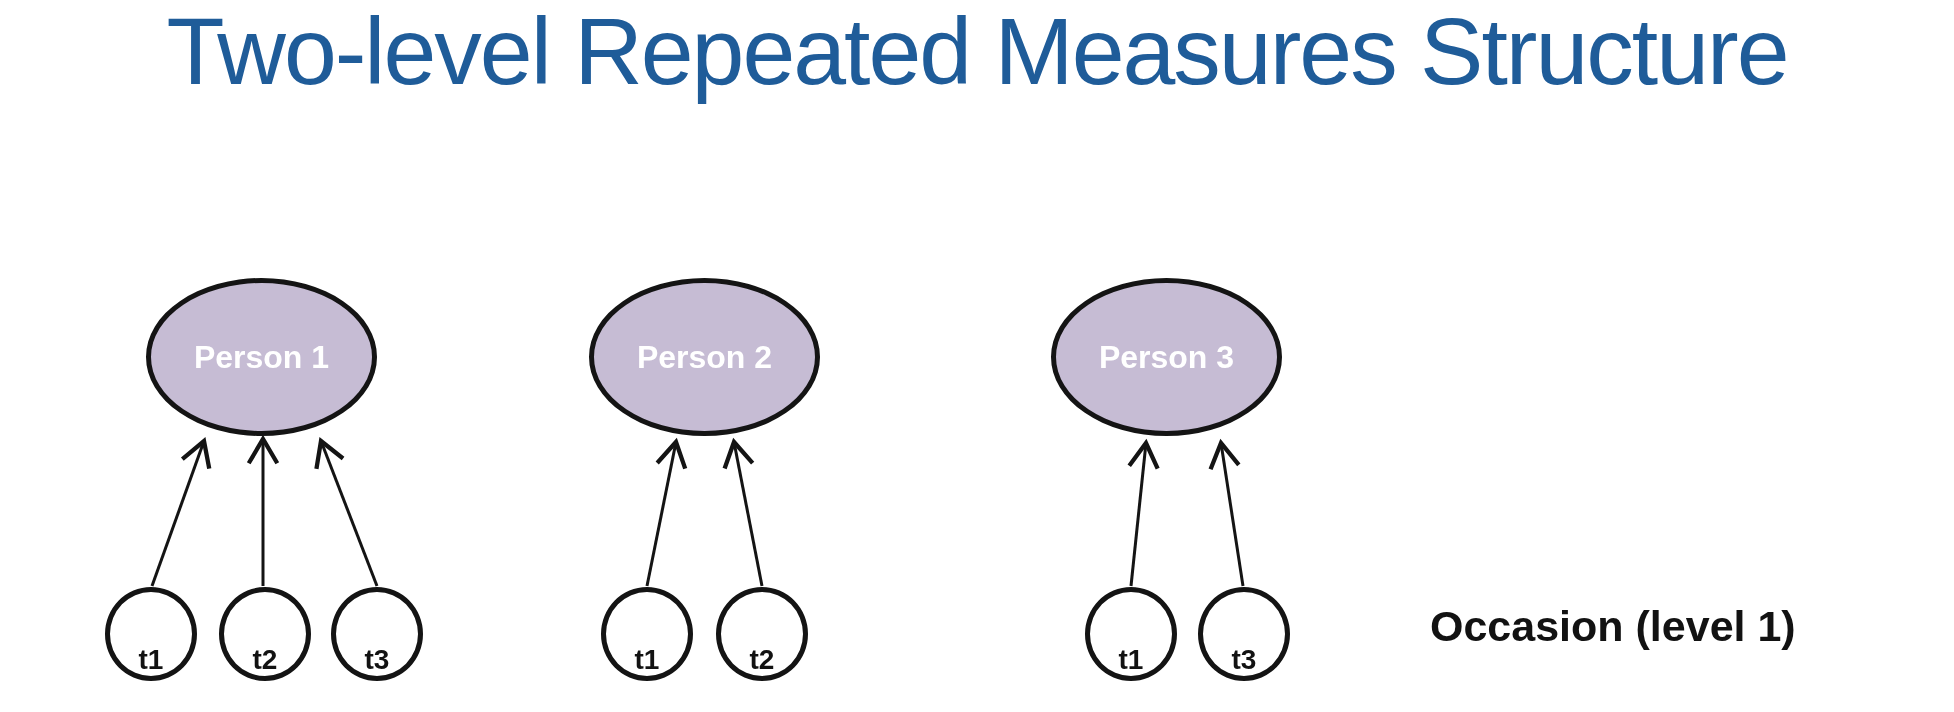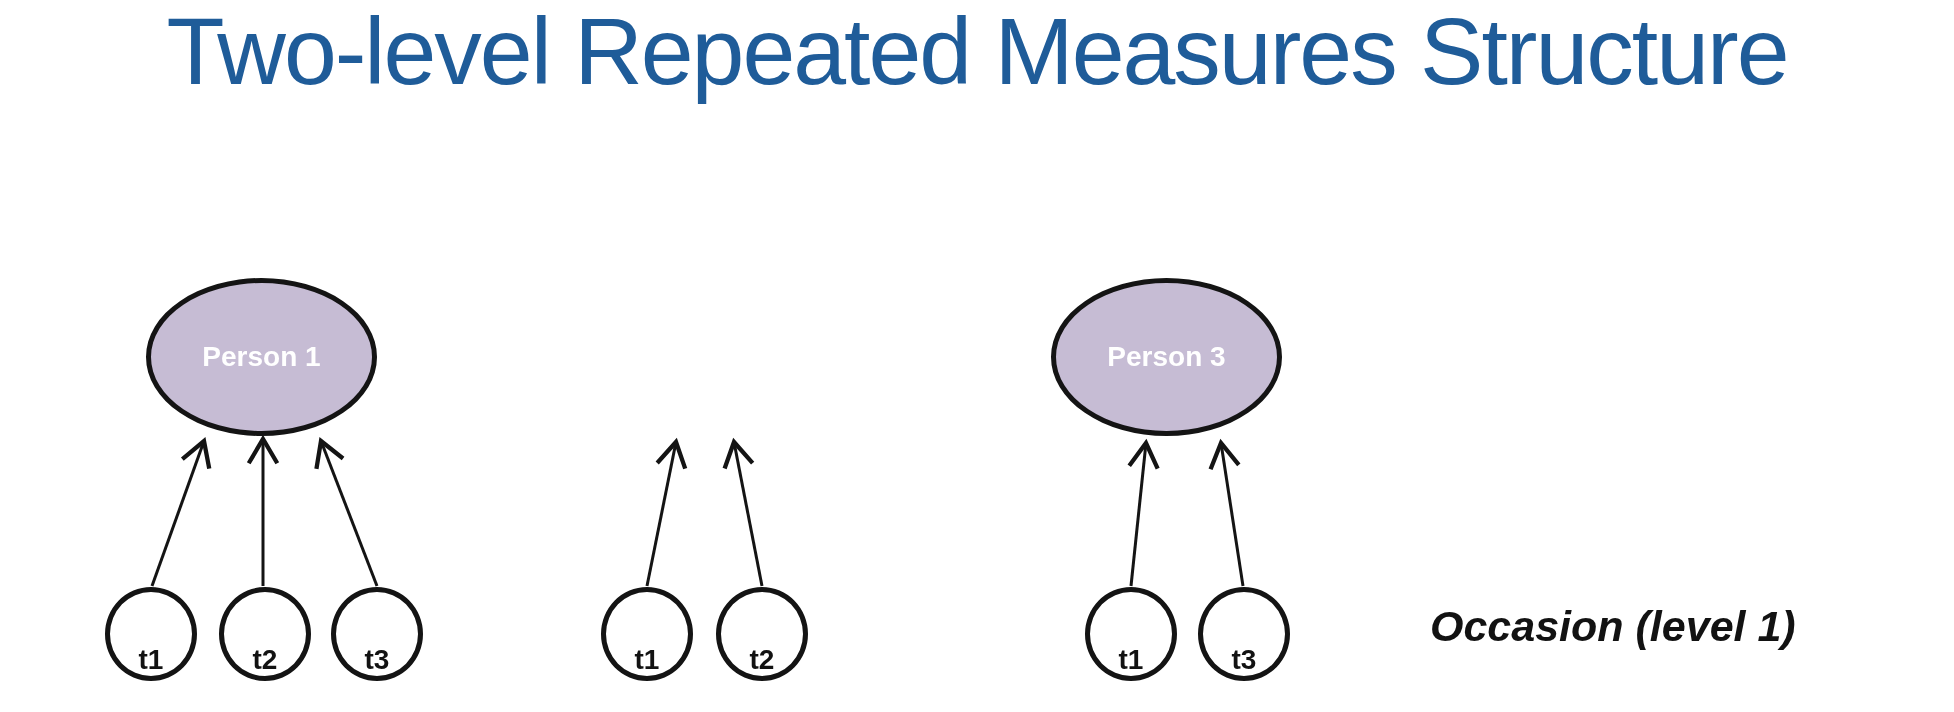--- a/index.html
+++ b/index.html
@@ -46,21 +46,21 @@
     border: 5px solid var(--node_border, #141414);
     border-radius: 50%;
     background: var(--person_fill, #c6bcd4);
     display: flex;
     align-items: center;
     justify-content: center;
   }
   .person-label {
     color: var(--person_label_color, #ffffff);
     font-weight: bold;
-    font-size: 28px;
+    font-size: 32px;
   }
   .occasion {
     position: absolute;
     top: 587px;
     width: 92px;
     height: 94px;
     box-sizing: border-box;
     border: 5px solid var(--node_border, #141414);
     border-radius: 50%;
     background: var(--occasion_fill, #ffffff);
@@ -74,21 +74,21 @@
     font-size: 28px;
   }
   .level-label {
     position: absolute;
     font-weight: bold;
     font-size: 43px;
     color: var(--label_color, #121212);
     white-space: nowrap;
   }
   .level-label.pupil { left: 1518px; top: 324px; }
-  .level-label.occ   { left: 1430px; top: 602px; font-style: italic; }
+  .level-label.occ   { left: 1430px; top: 602px; }
 </style>
 </head>
 <body>
 
 <div class="slide">
 
   <div class="slide-title">Two-level Repeated Measures Structure</div>
 
   <svg class="arrows-layer" width="1954" height="712" viewBox="0 0 1954 712" xmlns="http://www.w3.org/2000/svg">
     <defs>
@@ -100,20 +100,23 @@
     <line class="arrow-line" x1="263" y1="586" x2="263" y2="439" marker-end="url(#ah)"></line>
     <line class="arrow-line" x1="377" y1="586" x2="321" y2="441" marker-end="url(#ah)"></line>
     <line class="arrow-line" x1="647" y1="586" x2="676" y2="442" marker-end="url(#ah)"></line>
     <line class="arrow-line" x1="762" y1="586" x2="734" y2="442" marker-end="url(#ah)"></line>
     <line class="arrow-line" x1="1131" y1="586" x2="1146" y2="443" marker-end="url(#ah)"></line>
     <line class="arrow-line" x1="1243" y1="586" x2="1221" y2="443" marker-end="url(#ah)"></line>
   </svg>
 
   <div class="person" style="left:146px; top:278px;">
     <span class="person-label">Person 1</span>
+  </div>
+  <div class="person" style="left:589px; top:278px;">
+    <span class="person-label">Person 2</span>
   </div>
   <div class="person" style="left:1051px; top:278px;">
     <span class="person-label">Person 3</span>
   </div>
 
   <div class="occasion" style="left:105px;">
     <span class="occasion-label">t1</span>
   </div>
   <div class="occasion" style="left:219px;">
     <span class="occasion-label">t2</span>

